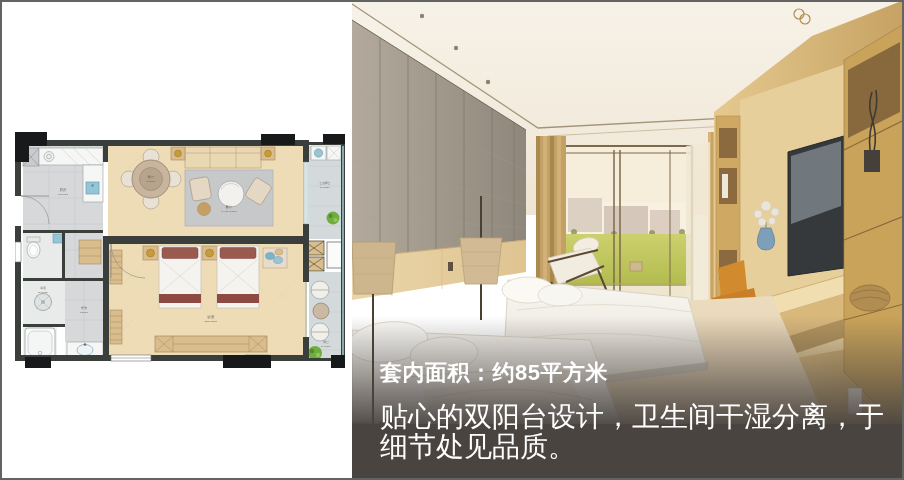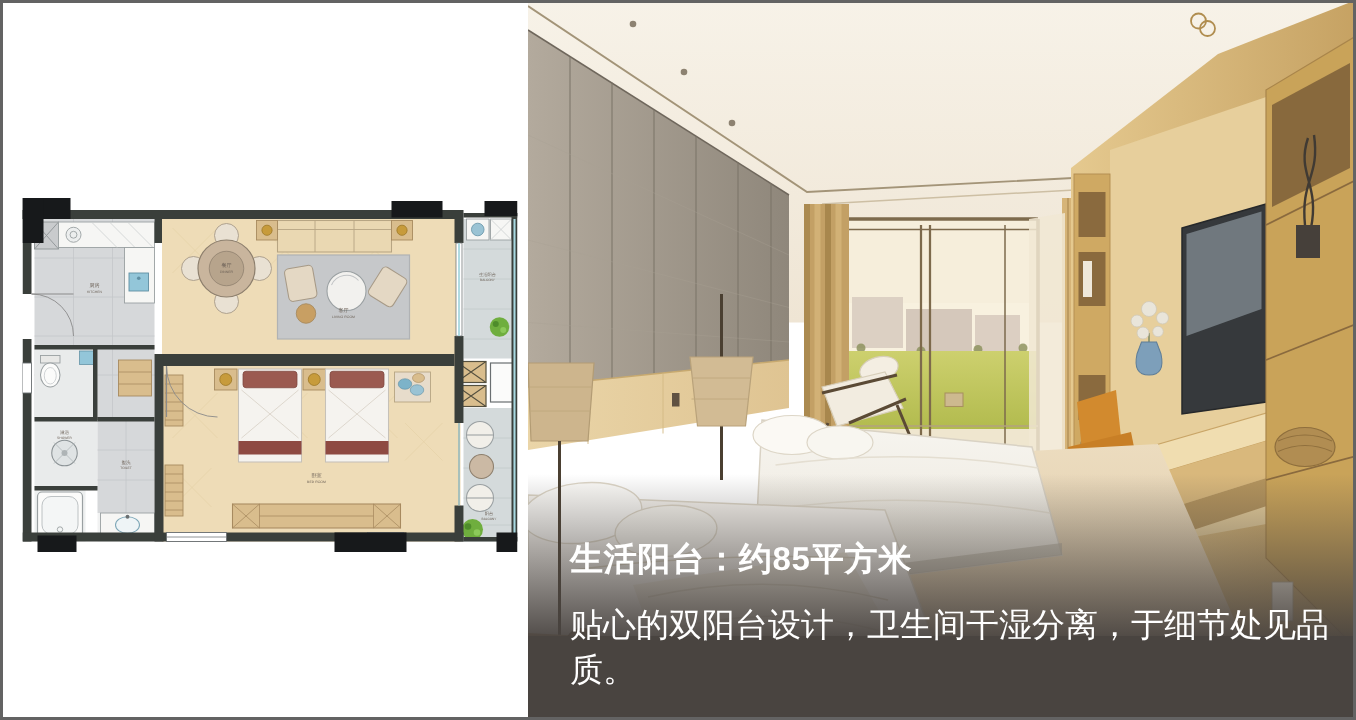--- a/index.html
+++ b/index.html
@@ -3,21 +3,21 @@
 <meta charset="utf-8">
 <style>
   html,body{margin:0;padding:0;background:#fff;}
   body{width:904px;height:480px;position:relative;overflow:hidden;
        font-family:"Liberation Sans","DejaVu Sans",sans-serif;}
   .frame{position:absolute;inset:0;border:2px solid #636363;pointer-events:none;z-index:50;}
   .floorplan-panel{position:absolute;left:15px;top:132px;width:330px;height:237px;}
   .photo-panel{position:absolute;left:352px;top:0;width:552px;height:480px;}
   .caption{position:absolute;left:380px;top:358px;width:510px;color:#fff;z-index:20;}
   .caption-title{font-size:22px;font-weight:bold;letter-spacing:.5px;margin:0 0 14px 0;}
-  .caption-desc{font-size:22px;line-height:30px;font-weight:400;margin:0;}
+  .caption-desc{font-size:28px;line-height:30px;font-weight:400;margin:0;}
   svg text{font-family:"Liberation Sans","DejaVu Sans",sans-serif;}
 </style>
 </head>
 <body>
 
 <div class="floorplan-panel">
 <svg viewBox="0 0 330 237" width="330" height="237">
 
   <rect x="0" y="0" width="330" height="237" fill="#ffffff"></rect>
 
@@ -438,17 +438,17 @@
     <polygon points="0,432 74,436 74,480 0,480" fill="#a9845a" stroke="#8a6a43" stroke-width="0.8"></polygon>
     <circle cx="36" cy="430" r="11" fill="#8a6743" stroke="#6f5234" stroke-width="0.8"></circle>
   </g>
 
   <rect x="0" y="316" width="552" height="164" fill="url(#gFade)"></rect>
   <rect x="0" y="424" width="552" height="56" fill="#494440"></rect>
 </svg>
 </div>
 
 <div class="caption">
-  <p class="caption-title">生活阳台：约85平方米</p>
+  <p class="caption-title">套内面积：约85平方米</p>
   <p class="caption-desc">贴心的双阳台设计，卫生间干湿分离，于细节处见品质。</p>
 </div>
 
 <div class="frame"></div>
 
 </body></html>

